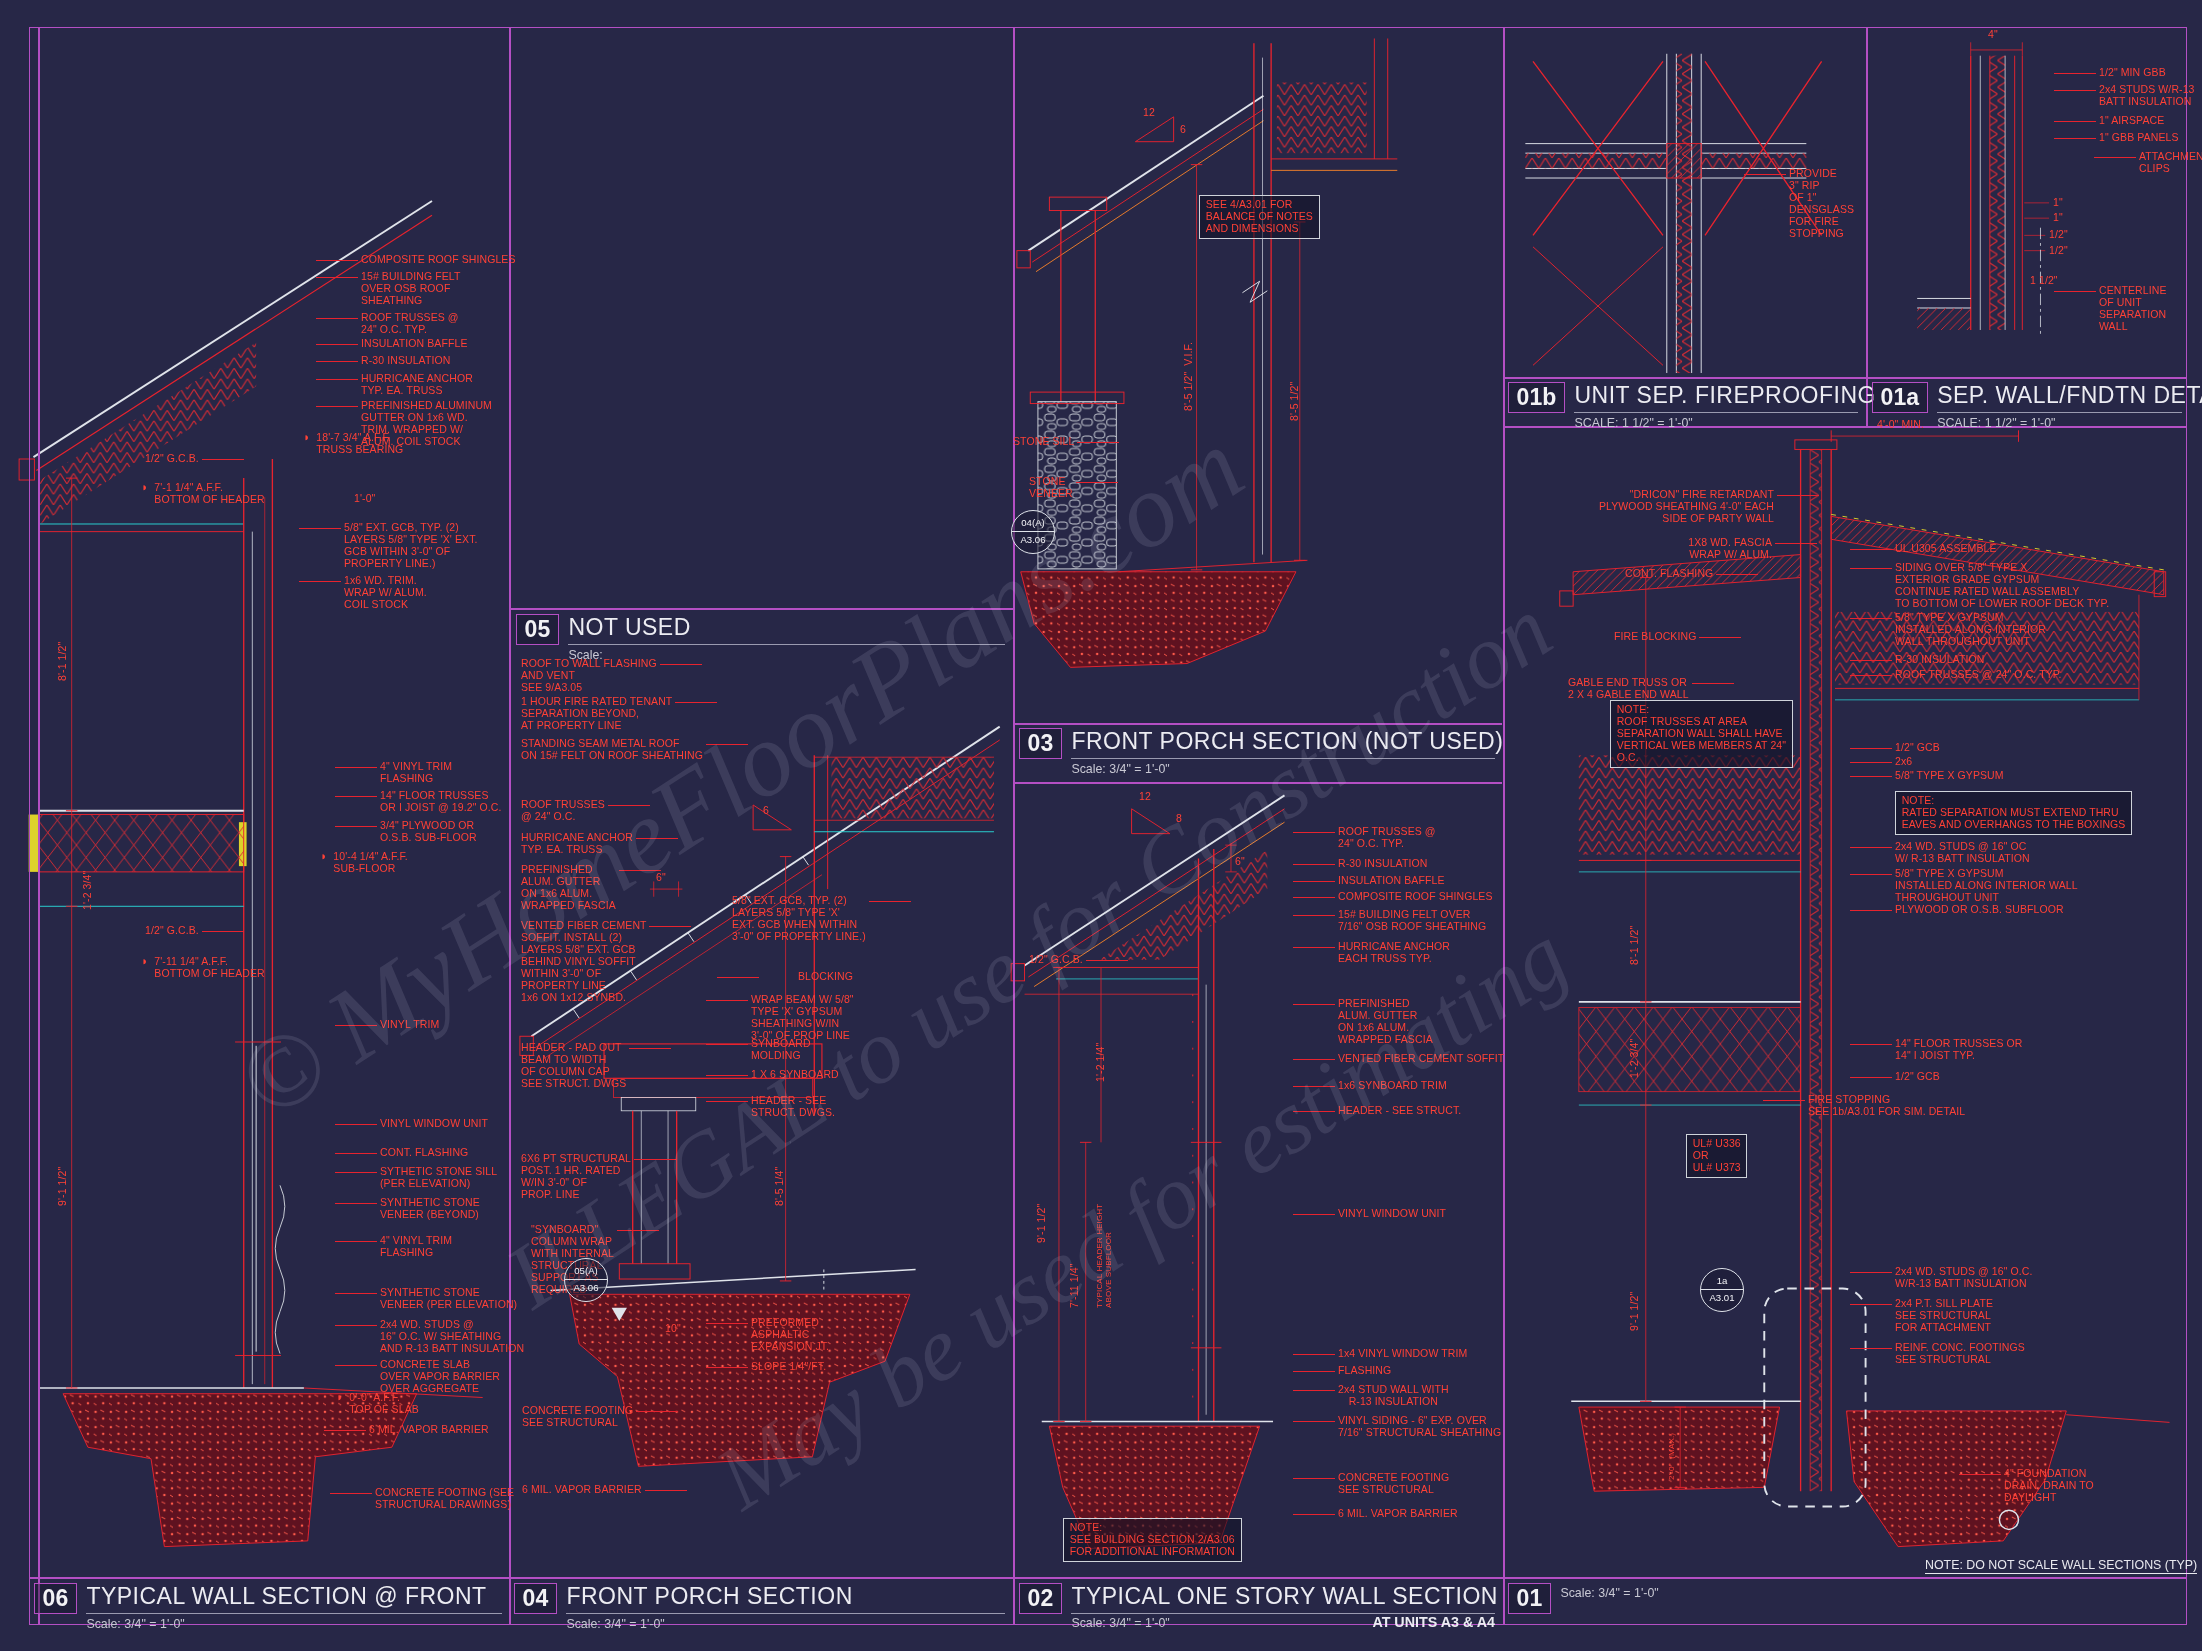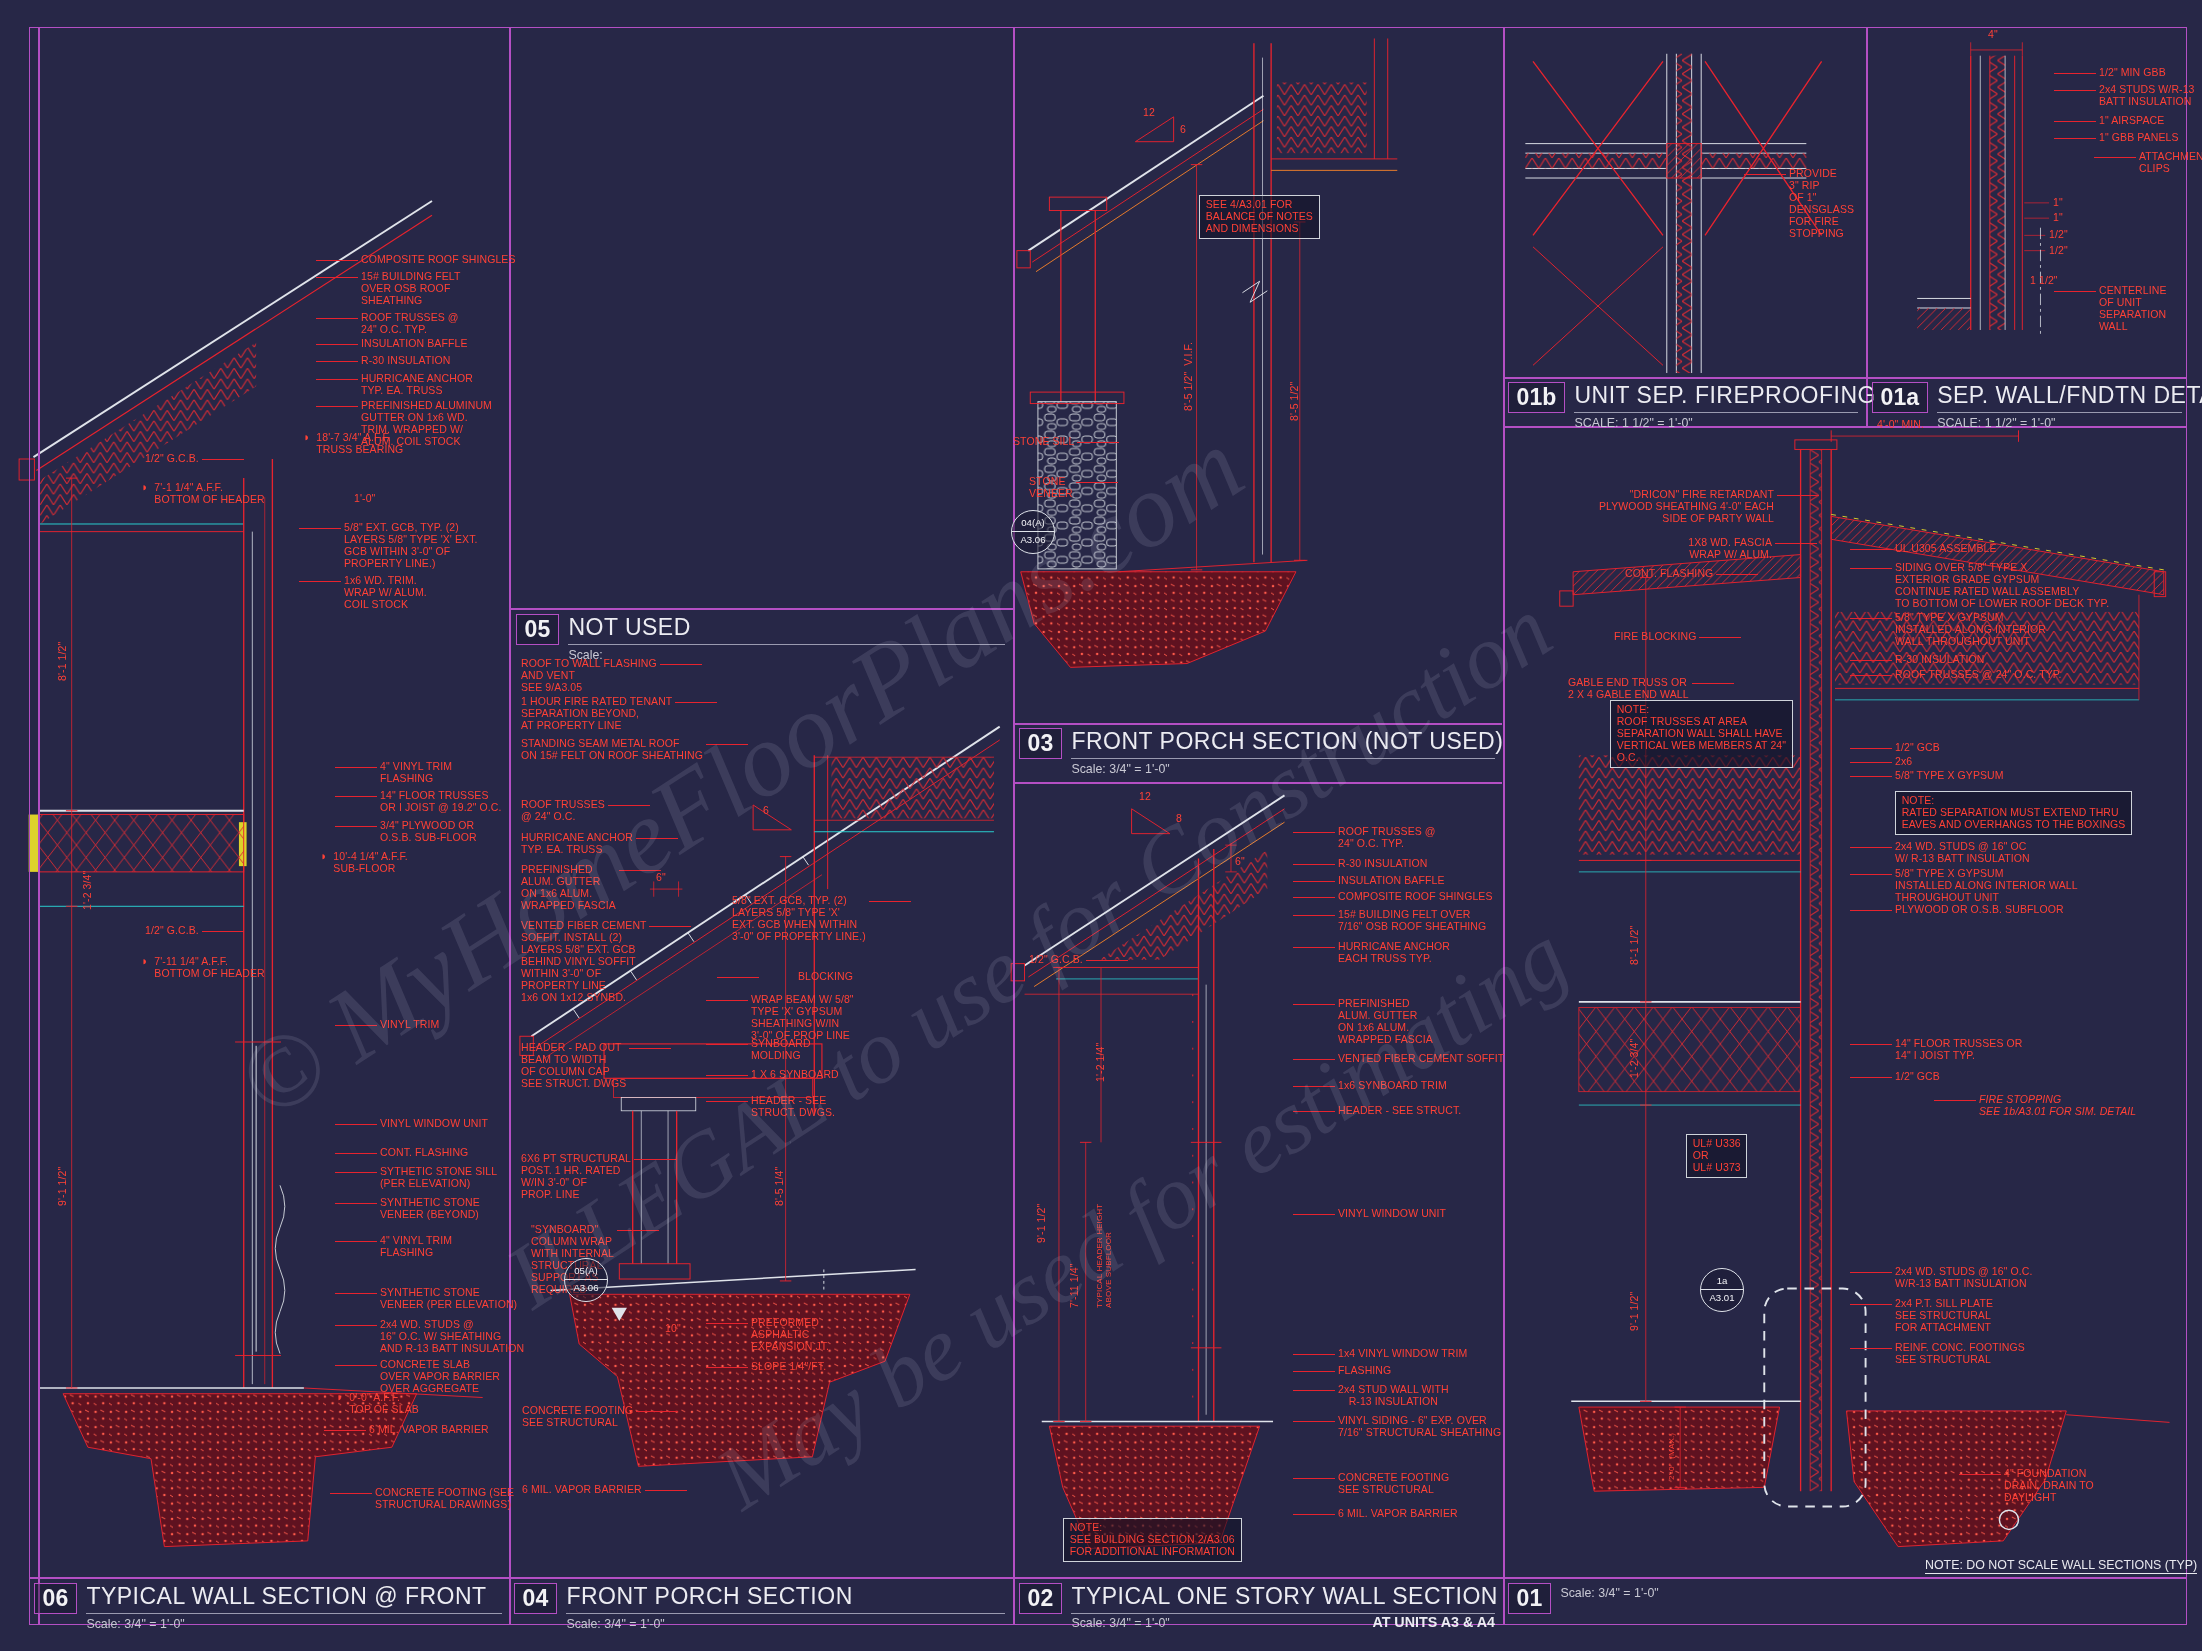--- a/index.html
+++ b/index.html
@@ -570,21 +570,21 @@
 EAVES AND OVERHANGS TO THE BOXINGS</div>
     <div class="ann ll" style="left: 1895px; top: 841px;">2x4 WD. STUDS @ 16" OC
 W/ R-13 BATT INSULATION</div>
     <div class="ann ll" style="left: 1895px; top: 868px;">5/8" TYPE X GYPSUM
 INSTALLED ALONG INTERIOR WALL
 THROUGHOUT UNIT</div>
     <div class="ann ll" style="left: 1895px; top: 904px;">PLYWOOD OR O.S.B. SUBFLOOR</div>
     <div class="ann ll" style="left: 1895px; top: 1038px;">14" FLOOR TRUSSES OR
 14" I JOIST TYP.</div>
     <div class="ann ll" style="left: 1895px; top: 1071px;">1/2" GCB</div>
-    <div class="ann ll" style="left: 1979px; top: 1094px; font-style: italic;">FIRE STOPPING
+    <div class="ann ll" style="left: 1808px; top: 1094px;">FIRE STOPPING
 SEE 1b/A3.01 FOR SIM. DETAIL</div>
     <div class="ann box" style="left: 1686px; top: 1097px; margin-top: 37px;">UL# U336
 OR
 UL# U373</div>
     <div class="ann ll" style="left: 1895px; top: 1266px;">2x4 WD. STUDS @ 16" O.C.
 W/R-13  BATT INSULATION</div>
     <div class="ann ll" style="left: 1895px; top: 1298px;">2x4 P.T. SILL PLATE
 SEE STRUCTURAL
 FOR ATTACHMENT</div>
     <div class="ann ll" style="left: 1895px; top: 1342px;">REINF. CONC. FOOTINGS

